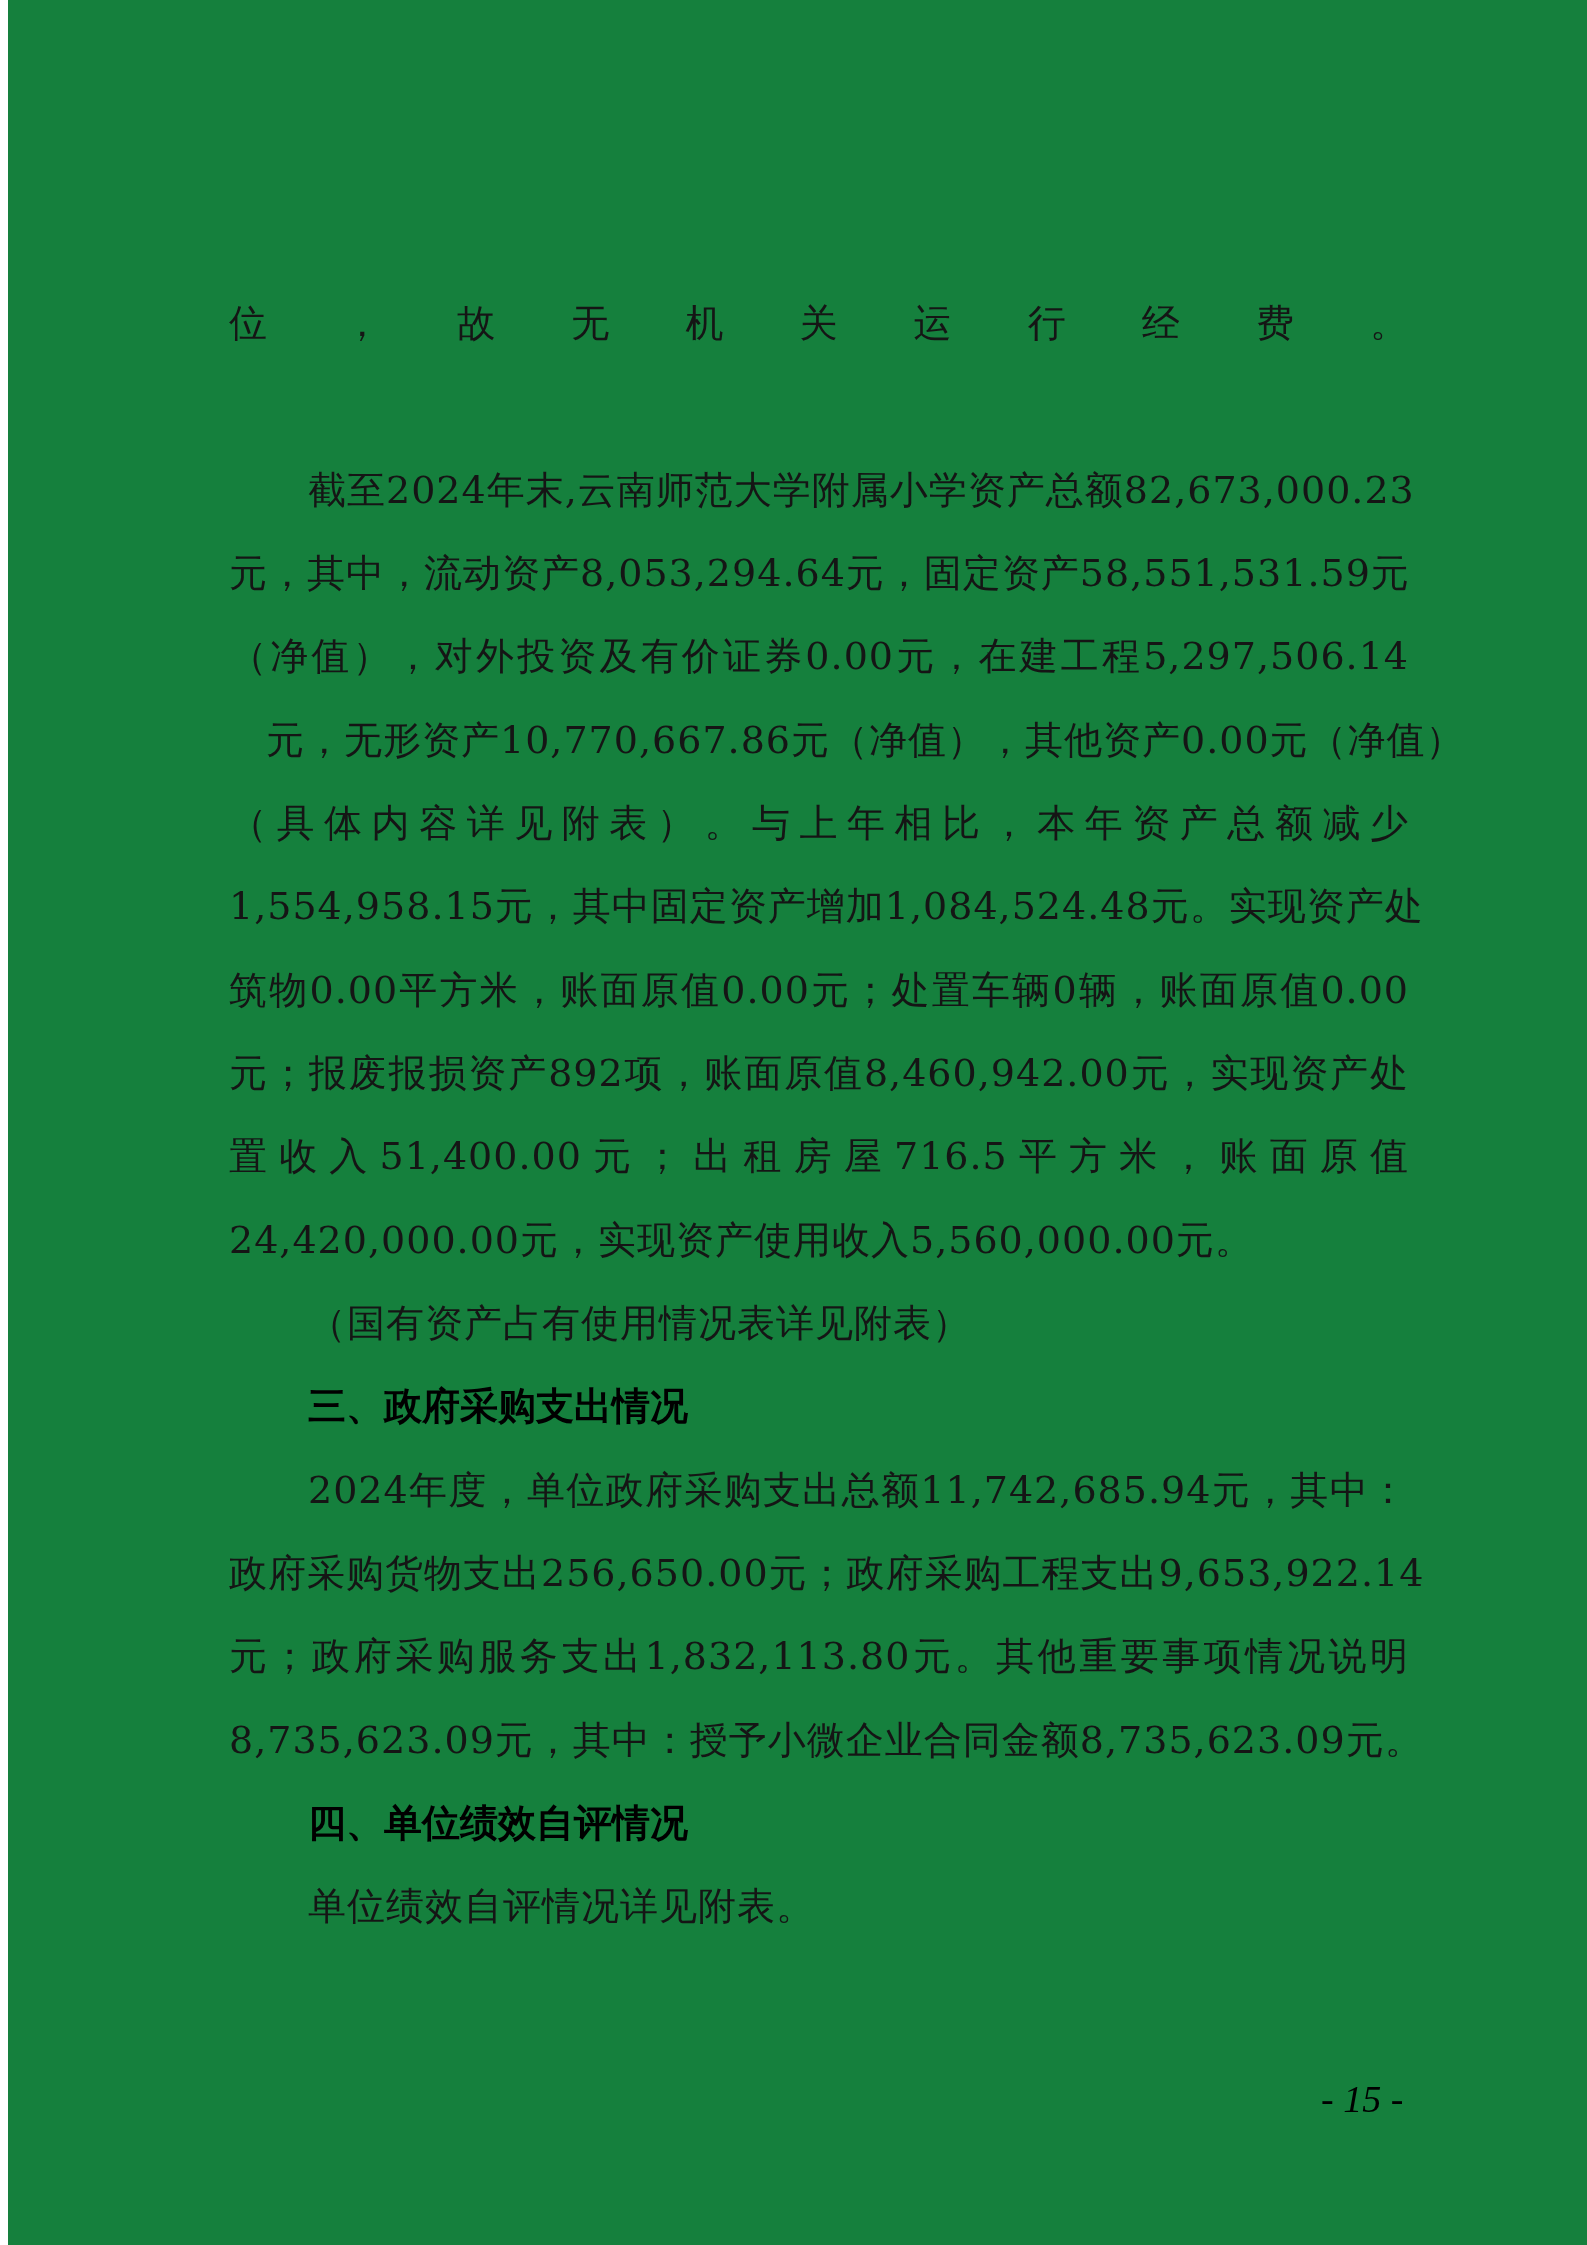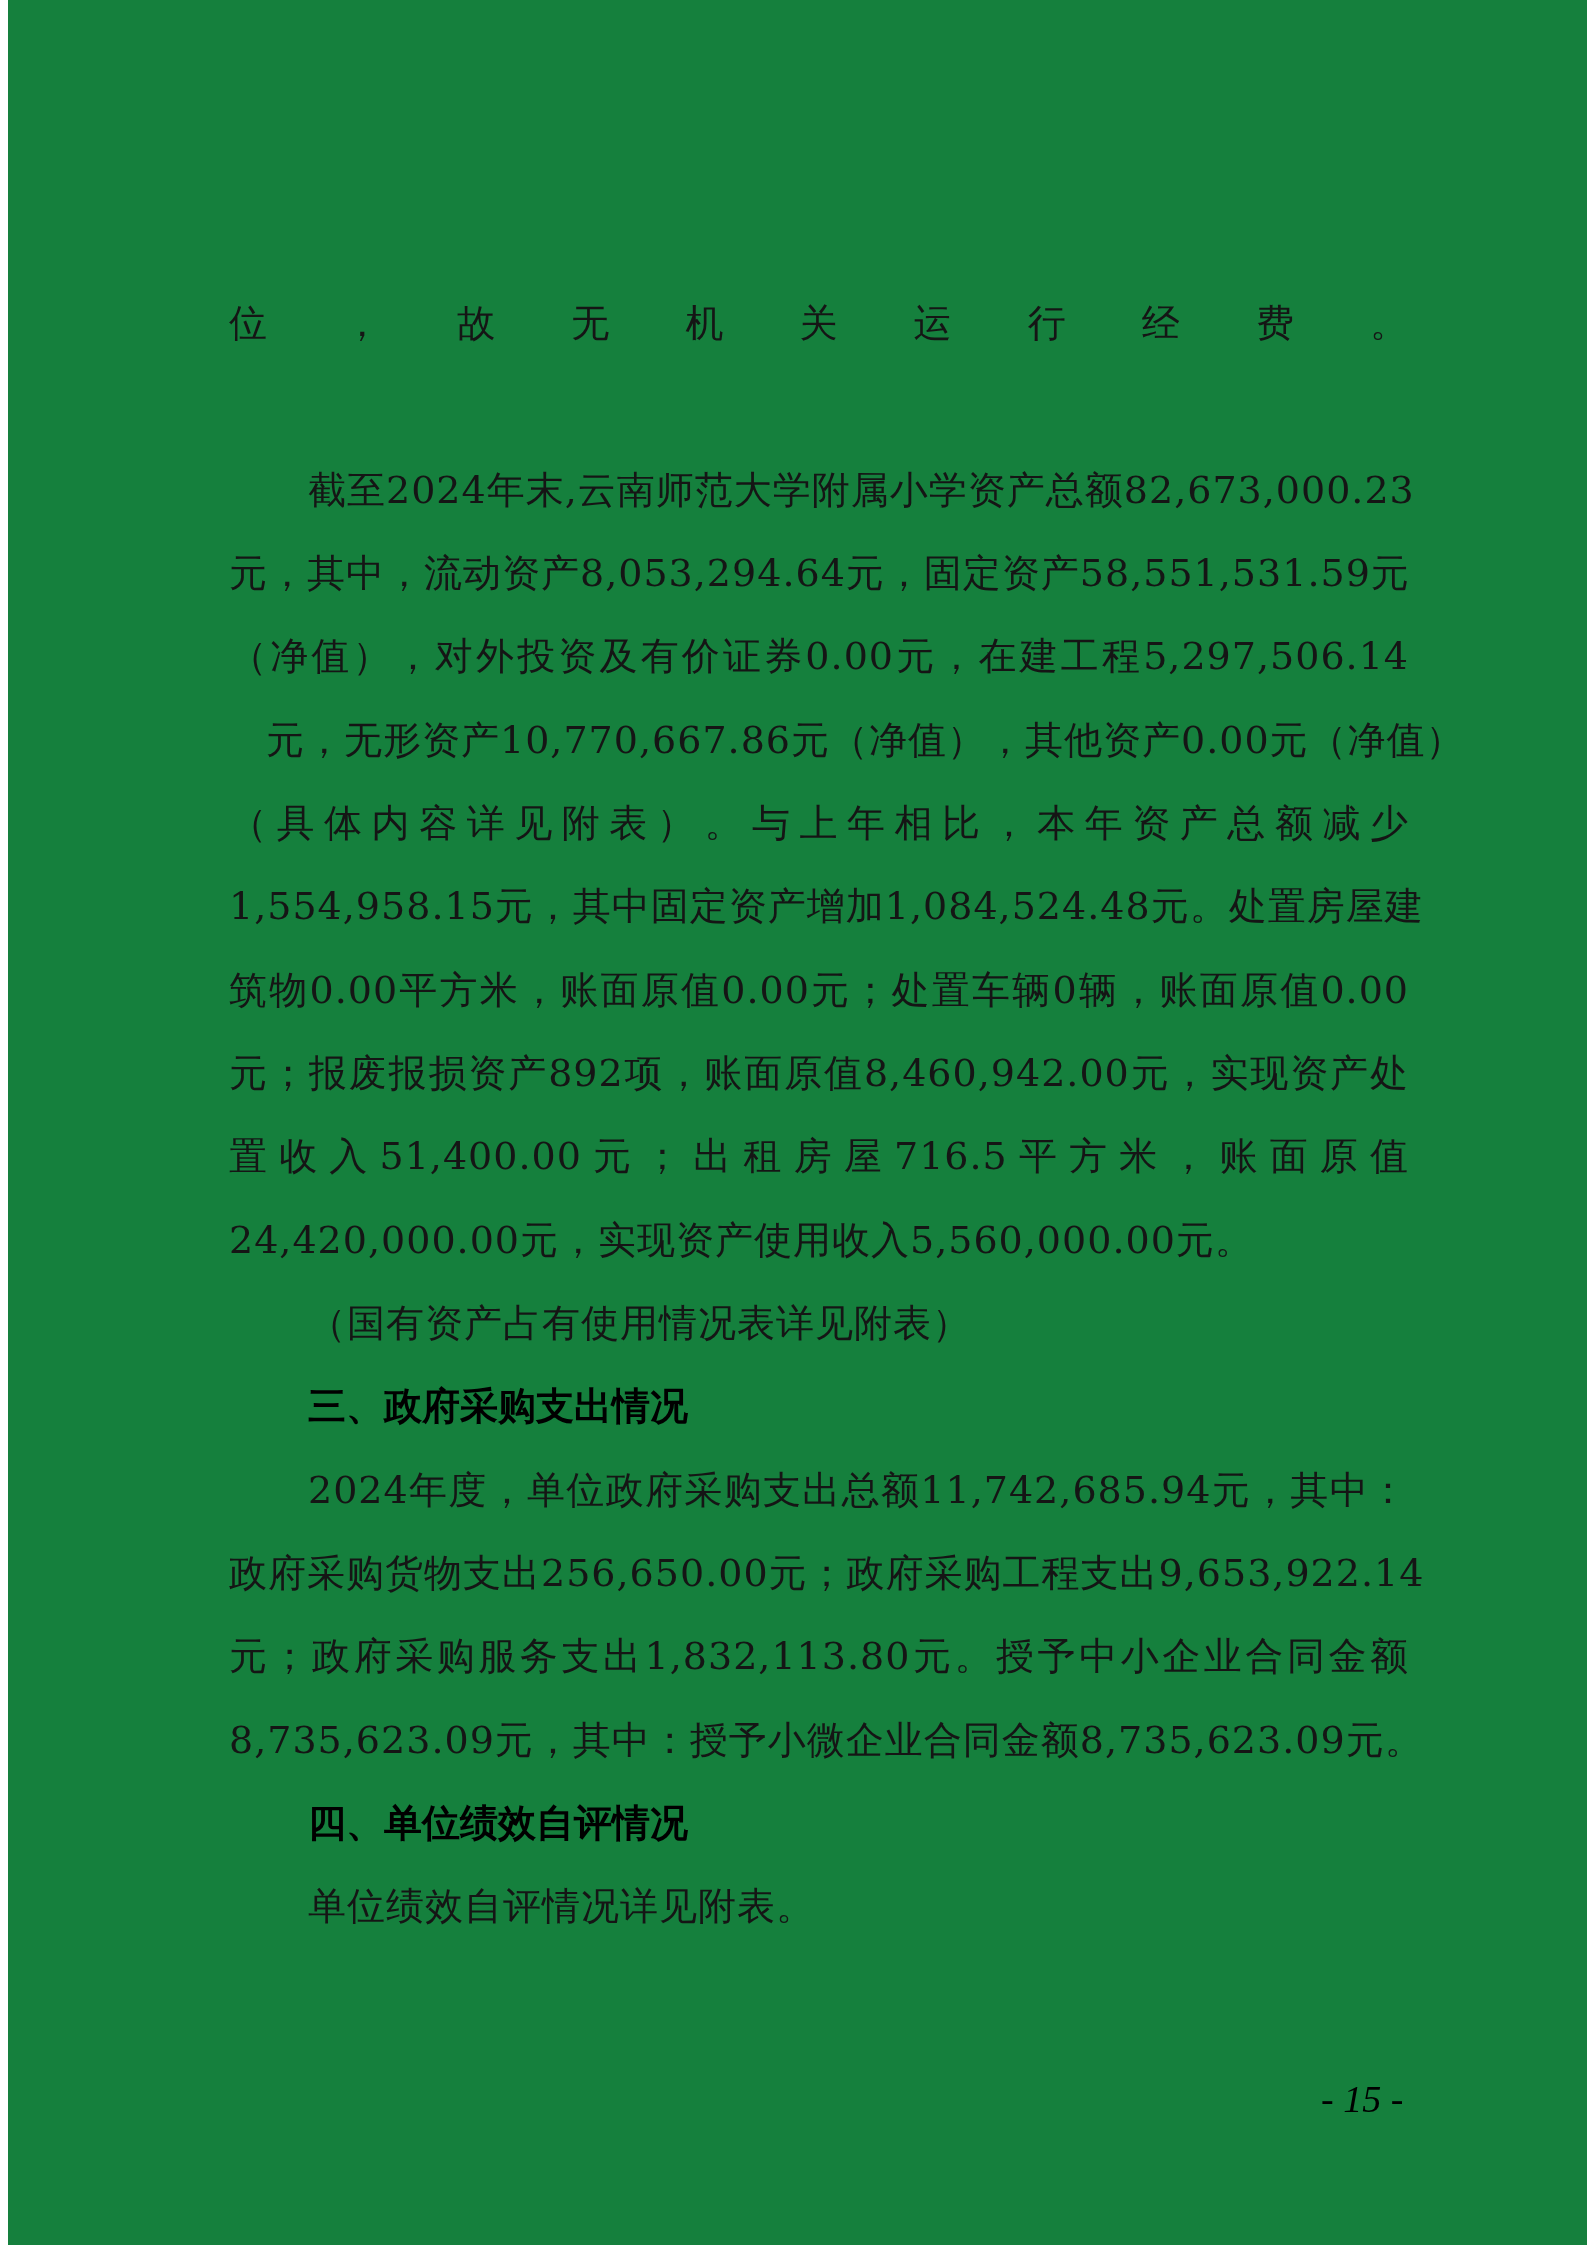--- a/index.html
+++ b/index.html
@@ -27,28 +27,28 @@
 </head>
 <body>
 
 <div class="page">
   <div class="line just" style="top:299px;">位，故无机关运行经费。</div>
   <div class="line indent just" style="top:466px;">截至2024年末,云南师范大学附属小学资产总额82,673,000.23</div>
   <div class="line just" style="top:549px;">元，其中，流动资产8,053,294.64元，固定资产58,551,531.59元</div>
   <div class="line just" style="top:632px;">（净值），对外投资及有价证券0.00元，在建工程5,297,506.14</div>
   <div class="line just" style="top:716px;margin-left:37px;">元，无形资产10,770,667.86元（净值），其他资产0.00元（净值）</div>
   <div class="line just" style="top:799px;">（具体内容详见附表）。与上年相比，本年资产总额减少</div>
-  <div class="line just" style="top:882px;">1,554,958.15元，其中固定资产增加1,084,524.48元。处置房屋建</div>
+  <div class="line just" style="top:882px;">1,554,958.15元，其中固定资产增加1,084,524.48元。实现资产处</div>
   <div class="line just" style="top:966px;">筑物0.00平方米，账面原值0.00元；处置车辆0辆，账面原值0.00</div>
   <div class="line just" style="top:1049px;">元；报废报损资产892项，账面原值8,460,942.00元，实现资产处</div>
   <div class="line just" style="top:1132px;">置收入51,400.00元；出租房屋716.5平方米，账面原值</div>
   <div class="line" style="top:1216px;">24,420,000.00元，实现资产使用收入5,560,000.00元。</div>
   <div class="line indent" style="top:1299px;">（国有资产占有使用情况表详见附表）</div>
   <div class="head" style="top:1382px;">三、政府采购支出情况</div>
   <div class="line indent just" style="top:1466px;">2024年度，单位政府采购支出总额11,742,685.94元，其中：</div>
   <div class="line just" style="top:1549px;">政府采购货物支出256,650.00元；政府采购工程支出9,653,922.14</div>
-  <div class="line just" style="top:1632px;">元；政府采购服务支出1,832,113.80元。授予中小企业合同金额</div>
+  <div class="line just" style="top:1632px;">元；政府采购服务支出1,832,113.80元。其他重要事项情况说明</div>
   <div class="line just" style="top:1716px;">8,735,623.09元，其中：授予小微企业合同金额8,735,623.09元。</div>
   <div class="head" style="top:1799px;">四、单位绩效自评情况</div>
   <div class="line indent" style="top:1882px;">单位绩效自评情况详见附表。</div>
 
   <div class="pageno">- 15 -</div>
 </div>
 
 </body></html>

